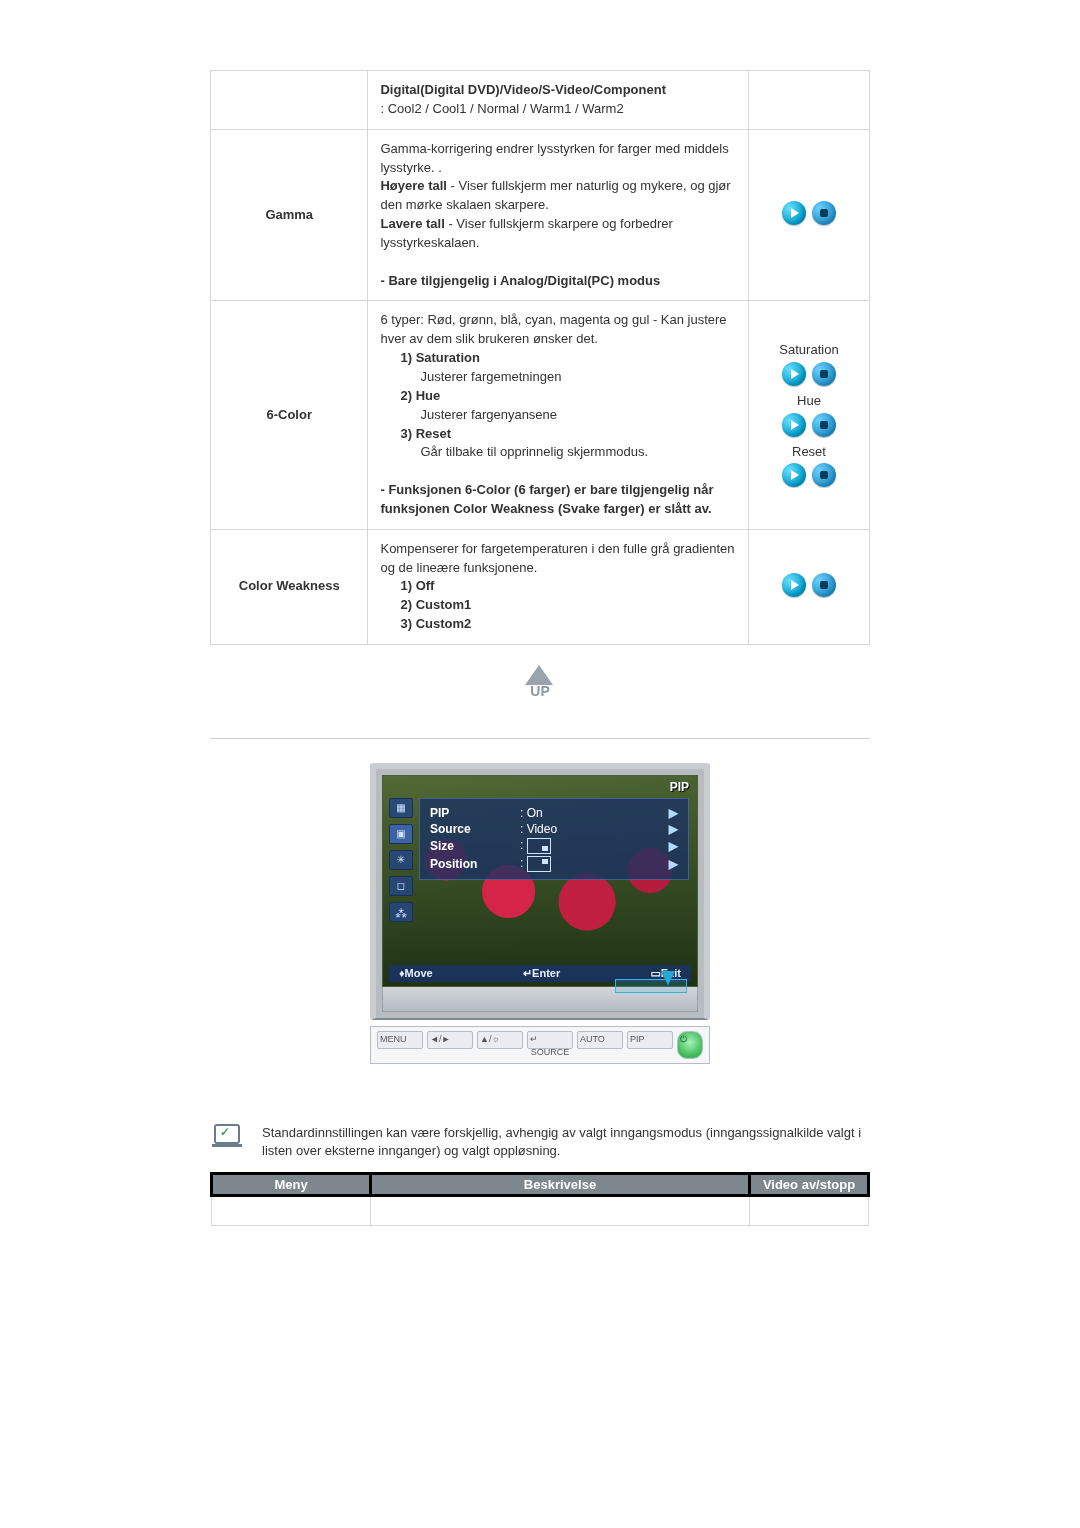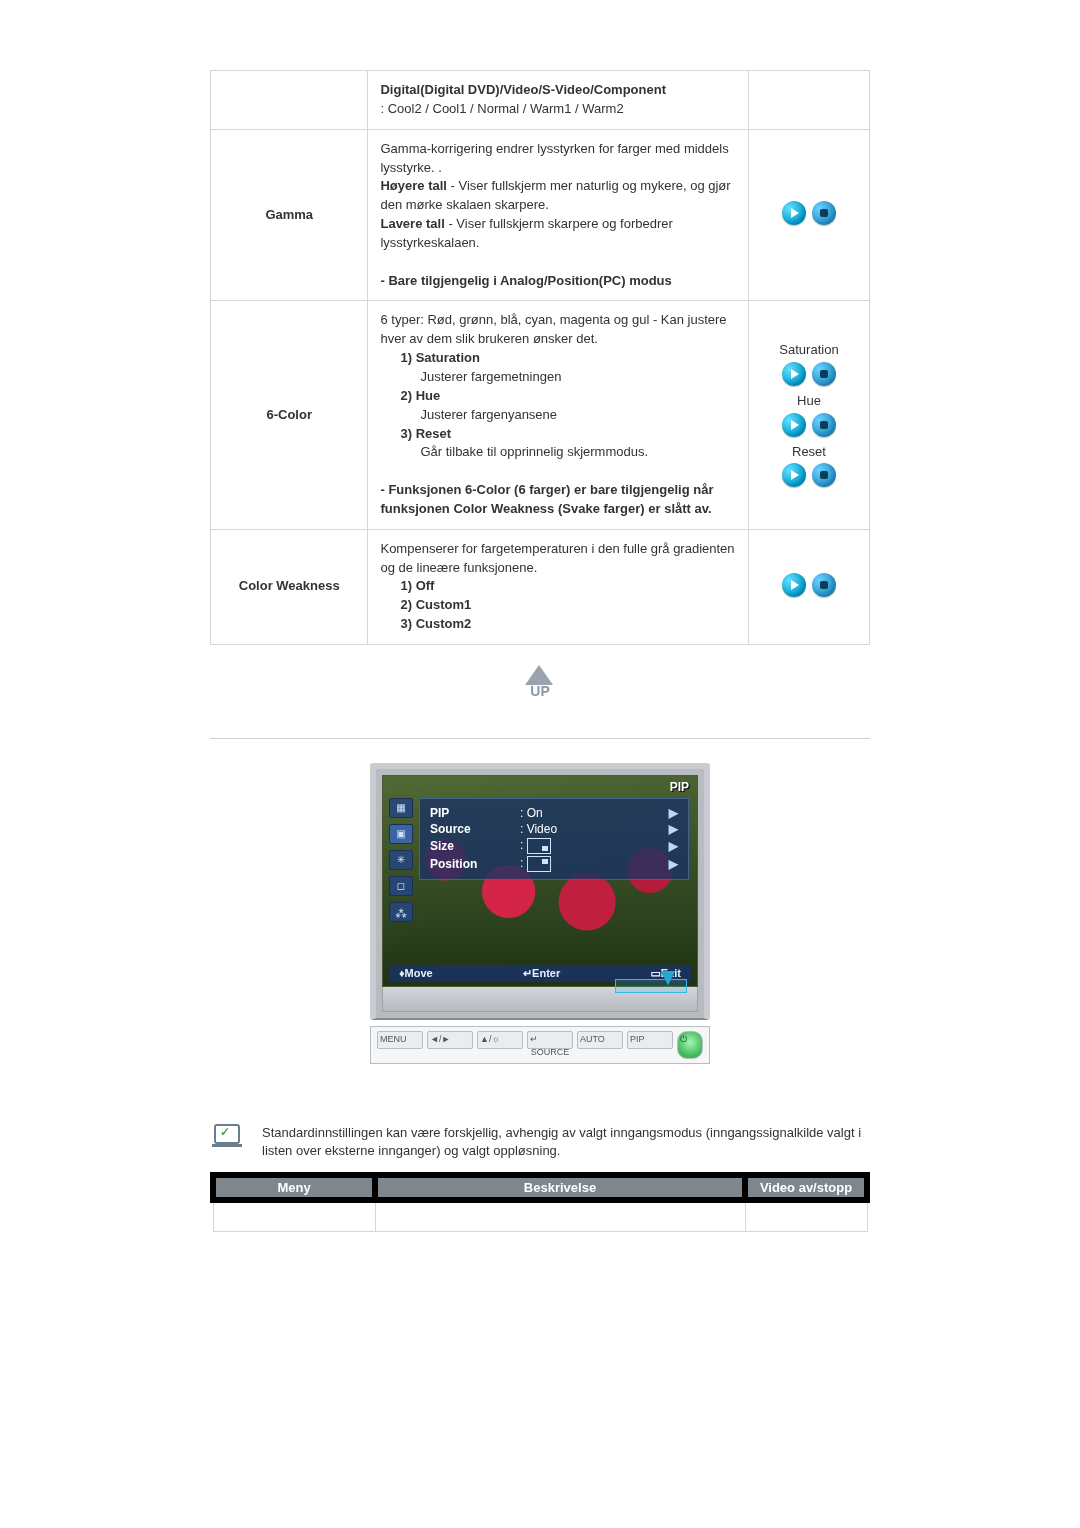--- a/index.html
+++ b/index.html
@@ -349,21 +349,21 @@
   }
   table.hdr {
     border-collapse: collapse;
     width: 100%;
   }
   table.hdr th {
     background: #7e878e;
     color: #fff;
     font-weight: bold;
     padding: 2px 8px;
-    border: 6px solid #000000;
+    border: 3px solid #000000;
     font-size: 13px;
     text-align: center;
   }
   table.hdr td {
     border: 1px solid #d6d6d6;
     height: 26px;
   }
   .hdr .c1 { width: 140px; }
   .hdr .c3 { width: 100px; }
 </style>
@@ -384,21 +384,21 @@
       <td class="col-ctrl"></td>
     </tr>
 
     <tr>
       <td class="col-menu">Gamma</td>
       <td class="col-desc">
         <span>Gamma-korrigering endrer lysstyrken for farger med middels lysstyrke. .</span><br>
         <b class="inline">Høyere tall</b><span> - Viser fullskjerm mer naturlig og mykere, og gjør den mørke skalaen skarpere.</span><br>
         <b class="inline">Lavere tall</b><span> - Viser fullskjerm skarpere og forbedrer lysstyrkeskalaen.</span>
         <br><br>
-        <b class="inline">- Bare tilgjengelig i Analog/Position(PC) modus</b>
+        <b class="inline">- Bare tilgjengelig i Analog/Digital(PC) modus</b>
       </td>
       <td class="col-ctrl">
         <div class="icons-row">
           <span class="ico ico-play"></span>
           <span class="ico ico-stop"></span>
         </div>
       </td>
     </tr>
 
     <tr>

